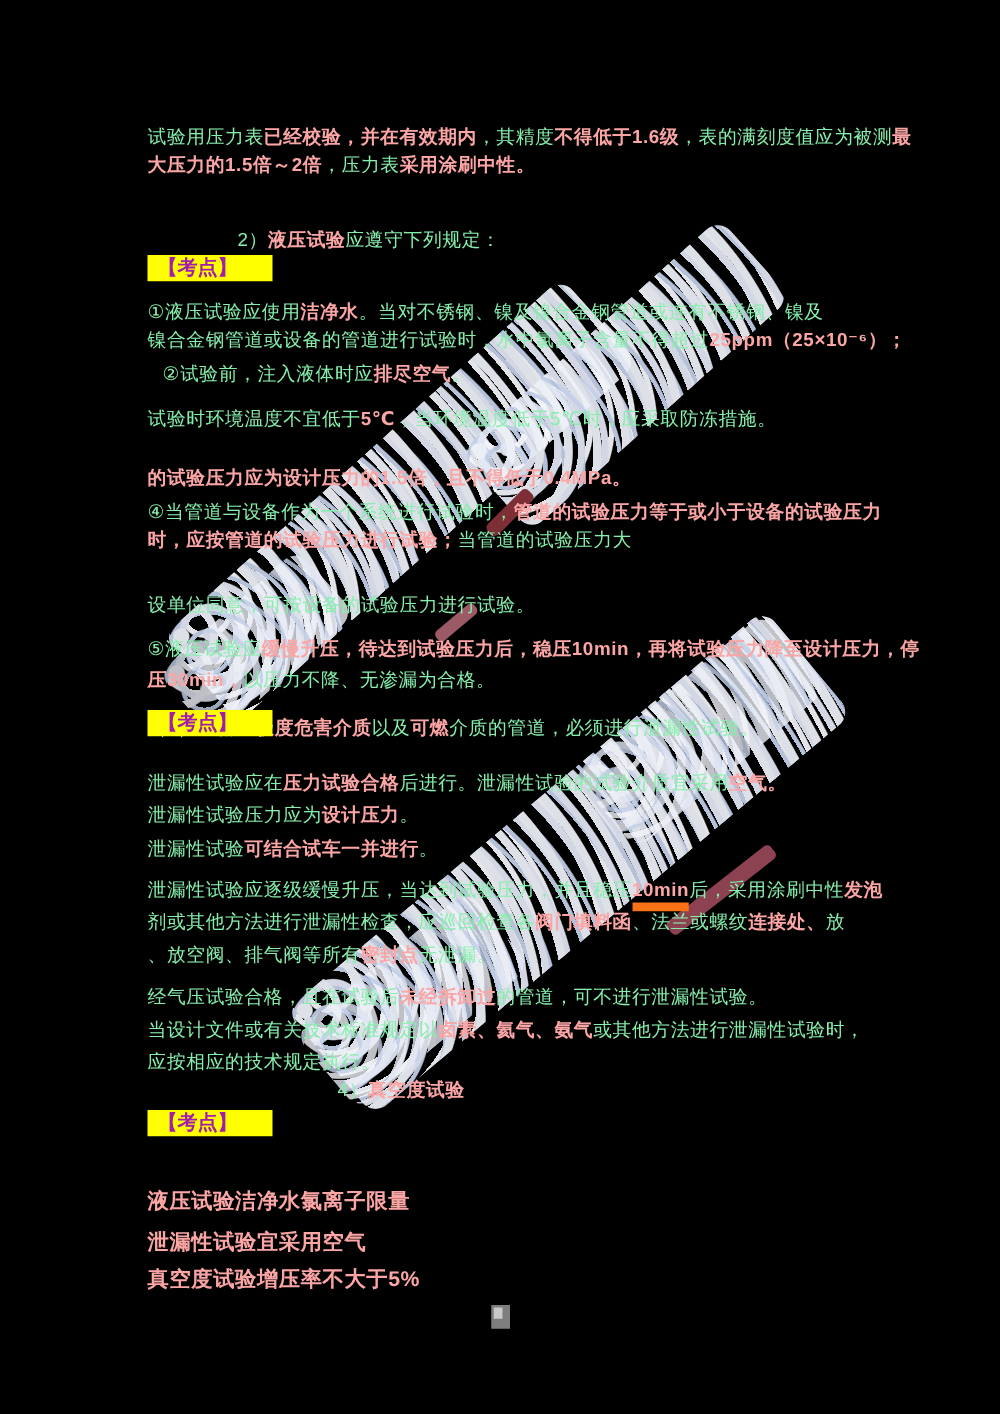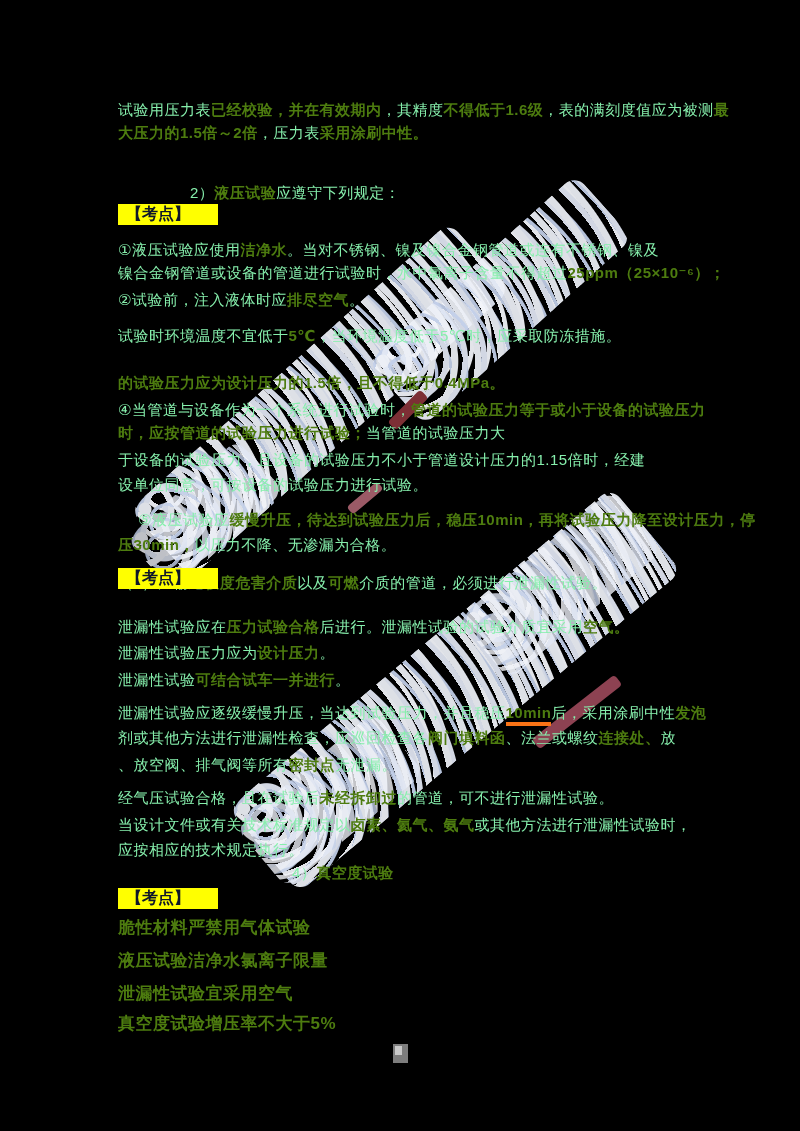--- a/index.html
+++ b/index.html
@@ -5,27 +5,27 @@
   html,body{margin:0;padding:0;background:#000;}
   #canvas{
     position:relative;width:800px;height:1131px;background:#000;
     overflow:hidden;font-family:"Liberation Sans","DejaVu Sans",sans-serif;
   }
   .line{
     position:absolute;white-space:nowrap;font-size:15px;line-height:20px;
     letter-spacing:0.5px;color:#070707;
   }
   .blk{color:#86efac;}
-  .red{color:#4d7c0f;font-weight:bold;}
-  .ul{border-bottom:4px solid #f97316;padding-bottom:1px;}
+  .red{color:#fca5a5;font-weight:bold;}
+  .ul{border-bottom:7px solid #f97316;padding-bottom:1px;}
   .kd{
     position:absolute;width:100px;height:21px;background:#ffff00;
     display:flex;align-items:center;padding-left:8px;box-sizing:border-box;
   }
-  .kd .kd-label{color:#0f172a;font-weight:bold;font-size:16px;letter-spacing:0px;white-space:nowrap;}
+  .kd .kd-label{color:#a21caf;font-weight:bold;font-size:16px;letter-spacing:0px;white-space:nowrap;}
   
   .wm{
     position:absolute;transform-origin:center;border-radius:14px;opacity:.93;
     background:
       repeating-radial-gradient(circle at 12px 10px, #eef1f8 0 6px, transparent 7px 23px),
       repeating-radial-gradient(circle at 30px 24px, #e2e8f5 0 5px, transparent 6px 19px),
       repeating-radial-gradient(circle at 20px 34px, #c3d0ea 0 3px, transparent 4px 15px),
       repeating-radial-gradient(circle at 40px 8px,  #f4f6fb 0 4px, transparent 5px 17px);
   }
   .wm.soft{opacity:.8;}
@@ -50,41 +50,39 @@
   <div class="maroon" style="left:365px;top:498px;width:40px;height:10px;transform:translate(-50%,-50%) rotate(-40deg);background:#9b5a66;"></div>
 
   <div class="footer-mark">
     <div class="inner"></div>
   </div>
 <div class="line" style="left: 118px; top: 100px;"><span class="blk">试验用压力表</span><span class="red">已经校验，并在有效期内</span><span class="blk">，其精度</span><span class="red">不得低于1.6级</span><span class="blk">，表的满刻度值应为被测</span><span class="red">最</span></div>
     <div class="line" style="left: 118px; top: 123px;"><span class="red">大压力的1.5倍～2倍</span><span class="blk">，压力表</span><span class="red">采用涂刷中性。</span></div>
     <div class="line" style="left: 190px; top: 183px;"><span class="blk">2）</span><span class="red">液压试验</span><span class="blk">应遵守下列规定：</span></div>
     <div class="line" style="left: 118px; top: 240px;"><span class="blk">①液压试验应使用</span><span class="red">洁净水</span><span class="blk">。当对不锈钢、镍及镍合金钢管道或连有不锈钢、镍及</span></div>
     <div class="line" style="left: 118px; top: 263px;"><span class="blk">镍合金钢管道或设备的管道进行试验时，水中氯离子含量不得超过</span><span class="red">25ppm（25×10⁻⁶）；</span></div>
-    <div class="line" style="left: 118px; top: 290px;"><span class="blk">②试验前，注入液体时应</span><span class="red">排尽空气</span><span class="blk">。</span></div>
+    <div class="line" style="left: 130px; top: 290px;"><span class="blk">②试验前，注入液体时应</span><span class="red">排尽空气</span><span class="blk">。</span></div>
     <div class="line" style="left: 118px; top: 326px;"><span class="blk">试验时环境温度不宜低于</span><span class="red">5℃</span><span class="blk">，当环境温度低于5℃时，应采取防冻措施。</span></div>
     <div class="line" style="left: 118px; top: 373px;"><span class="red">的试验压力应为设计压力的1.5倍，且不得低于0.4MPa。</span></div>
     <div class="line" style="left: 118px; top: 400px;"><span class="blk">④当管道与设备作为一个系统进行试验时，</span><span class="red">管道的试验压力等于或小于设备的试验压力</span></div>
     <div class="line" style="left: 118px; top: 423px;"><span class="red">时，应按管道的试验压力进行试验；</span><span class="blk">当管道的试验压力大</span></div>
-    <div class="line" style="left: 118px; top: 450px;"><span class="blk">于设备的试验压力，且设备的试验压力不小于管道设计压力的1.15倍时，经建</span></div>
     <div class="line" style="left: 118px; top: 475px;"><span class="blk">设单位同意，可按设备的试验压力进行试验。</span></div>
-    <div class="line" style="left: 118px; top: 510px; margin-left: 20px;"><span class="blk">⑤液压试验应</span><span class="red">缓慢升压，待达到试验压力后，稳压10min，再将试验压力降至设计压力，停</span></div>
+    <div class="line" style="left: 118px; top: 510px;"><span class="blk">⑤液压试验应</span><span class="red">缓慢升压，待达到试验压力后，稳压10min，再将试验压力降至设计压力，停</span></div>
     <div class="line" style="left: 118px; top: 535px;"><span class="red">压30min，</span><span class="blk">以压力不降、无渗漏为合格。</span></div>
     <div class="line" style="left: 118px; top: 573px;"><span class="blk">（3）凡输送</span><span class="red">极度危害介质</span><span class="blk">以及</span><span class="red">可燃</span><span class="blk">介质的管道，必须进行泄漏性试验。</span></div>
     <div class="line" style="left: 118px; top: 617px;"><span class="blk">泄漏性试验应在</span><span class="red">压力试验合格</span><span class="blk">后进行。泄漏性试验的试验介质宜采用</span><span class="red">空气。</span></div>
     <div class="line" style="left: 118px; top: 643px;"><span class="blk">泄漏性试验压力应为</span><span class="red">设计压力</span><span class="blk">。</span></div>
     <div class="line" style="left: 118px; top: 670px;"><span class="blk">泄漏性试验</span><span class="red">可结合试车一并进行</span><span class="blk">。</span></div>
     <div class="line" style="left: 118px; top: 703px;"><span class="blk">泄漏性试验应逐级缓慢升压，当达到试验压力，并且稳压</span><span class="red ul">10min</span><span class="blk">后，采用涂刷中性</span><span class="red">发泡</span></div>
     <div class="line" style="left: 118px; top: 728px;"><span class="blk">剂或其他方法进行泄漏性检查，应巡回检查各</span><span class="red">阀门填料函</span><span class="blk">、法兰或螺纹</span><span class="red">连接处、</span><span class="blk">放</span></div>
     <div class="line" style="left: 118px; top: 755px;"><span class="blk">、放空阀、排气阀等所有</span><span class="red">密封点</span><span class="blk">无泄漏。</span></div>
     <div class="line" style="left: 118px; top: 788px;"><span class="blk">经气压试验合格，且在试验后</span><span class="red">未经拆卸过</span><span class="blk">的管道，可不进行泄漏性试验。</span></div>
     <div class="line" style="left: 118px; top: 815px;"><span class="blk">当设计文件或有关技术标准规定以</span><span class="red">卤素、氦气、氨气</span><span class="blk">或其他方法进行泄漏性试验时，</span></div>
     <div class="line" style="left: 118px; top: 840px;"><span class="blk">应按相应的技术规定执行。</span></div>
-    <div class="line" style="left: 270px; top: 863px; margin-left: 22px;"><span class="blk">4）</span><span class="red">真空度试验</span></div>
-    <div class="line" style="left: 118px; top: 917px; font-size: 17px; line-height: 22px;"><span class="red">脆性材料严禁用气体试验</span></div>
+    <div class="line" style="left: 270px; top: 863px;"><span class="blk">4）</span><span class="red">真空度试验</span></div>
     <div class="line" style="left: 118px; top: 950px; font-size: 17px; line-height: 22px;"><span class="red">液压试验洁净水氯离子限量</span></div>
     <div class="line" style="left: 118px; top: 983px; font-size: 17px; line-height: 22px;"><span class="red">泄漏性试验宜采用空气</span></div>
     <div class="line" style="left: 118px; top: 1013px; font-size: 17px; line-height: 22px;"><span class="red">真空度试验增压率不大于5%</span></div>
     <div class="kd" style="left: 118px; top: 204px;">
       <span class="kd-label">【考点】</span>
     </div>
     <div class="kd" style="left: 118px; top: 568px;">
       <span class="kd-label">【考点】</span>
     </div>
     <div class="kd" style="left: 118px; top: 888px;">

